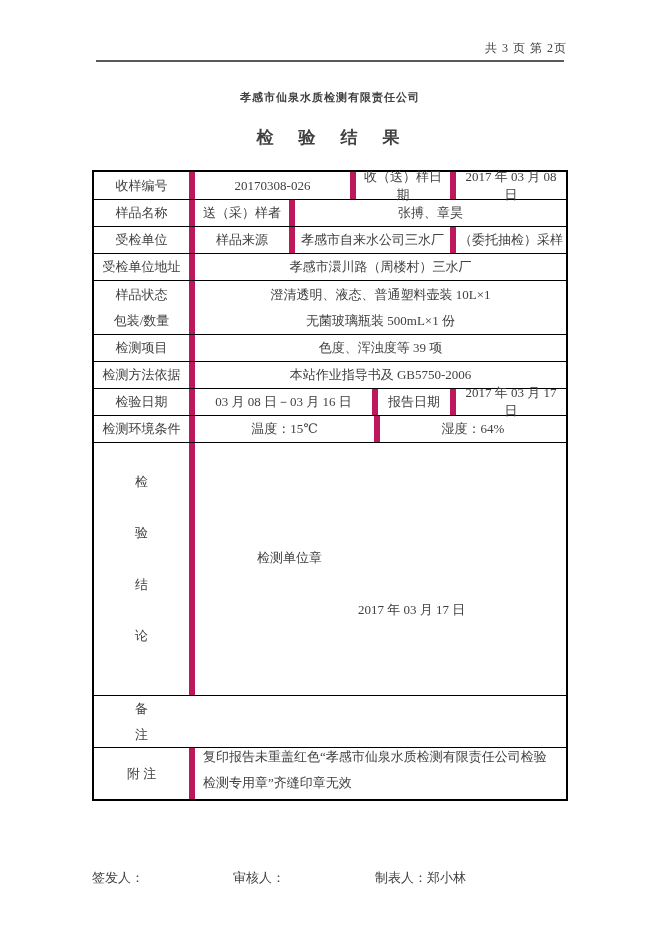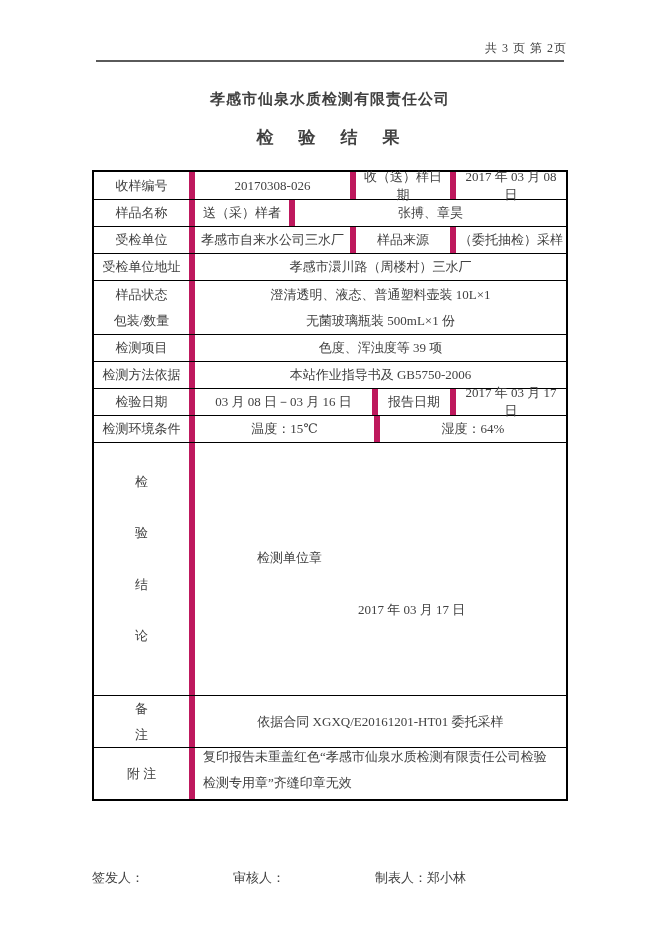--- a/index.html
+++ b/index.html
@@ -4,21 +4,21 @@
 <style>
   html,body { margin:0; padding:0; background:#ffffff; }
   .page {
     position:relative; width:660px; height:934px; background:#ffffff;
     font-family:"Liberation Serif","DejaVu Serif",serif; color:#404040;
     overflow:hidden;
   }
   .page-info { position:absolute; top:40px; right:93px; font-size:12px; letter-spacing:1px; }
   .top-rule { position:absolute; top:60px; left:96px; width:468px; height:2px; background:#5a5a5a; }
   .company { position:absolute; top:90px; left:0; width:100%; margin:0; text-align:center;
-             font-size:15px; font-weight:bold; letter-spacing:1px; }
+             font-size:11px; font-weight:bold; letter-spacing:1px; }
   .doc-title { position:absolute; top:126px; left:0; width:100%; margin:0; text-align:center;
                font-size:17px; font-weight:bold; letter-spacing:4px; }
 
   .rtable { position:absolute; top:170px; left:92px; width:476px;
             border:2px solid #000; box-sizing:border-box; font-size:13px; }
   .trow { display:flex; box-sizing:border-box; }
   .trow + .trow { border-top:1px solid #000; }
   .cell { display:flex; align-items:center; justify-content:center; text-align:center;
           box-sizing:border-box; padding:0 2px; line-height:1.35; }
   .cell + .cell { border-left:6px solid #be185d; }
@@ -58,22 +58,22 @@
     </div>
 
     <div class="trow" style="height:27px">
       <div class="cell" style="width:95px">样品名称</div>
       <div class="cell" style="width:100px">送（采）样者</div>
       <div class="cell grow">张搏、章昊</div>
     </div>
 
     <div class="trow" style="height:27px">
       <div class="cell" style="width:95px">受检单位</div>
+      <div class="cell" style="width:100px">样品来源</div>
       <div class="cell" style="width:161px">孝感市自来水公司三水厂</div>
-      <div class="cell" style="width:100px">样品来源</div>
       <div class="cell grow">（委托抽检）采样</div>
     </div>
 
     <div class="trow" style="height:27px">
       <div class="cell" style="width:95px">受检单位地址</div>
       <div class="cell grow">孝感市澴川路（周楼村）三水厂</div>
     </div>
 
     <div class="trow" style="height:54px">
       <div class="cell col stack" style="width:95px">
@@ -120,21 +120,20 @@
         <div class="seal-line">检测单位章</div>
         <div class="date-line">2017 年 03 月 17 日</div>
       </div>
     </div>
 
     <div class="trow" style="height:52px">
       <div class="cell col stack" style="width:95px">
         <div>备</div>
         <div>注</div>
       </div>
-      <div class="cell grow">依据合同 XGXQ/E20161201-HT01 委托采样</div>
     </div>
 
     <div class="trow" style="height:52px">
       <div class="cell" style="width:95px">附  注</div>
       <div class="cell note-body grow">复印报告未重盖红色“孝感市仙泉水质检测有限责任公司检验检测专用章”齐缝印章无效</div>
     </div>
 
   </div>
 
   <div class="footer">

